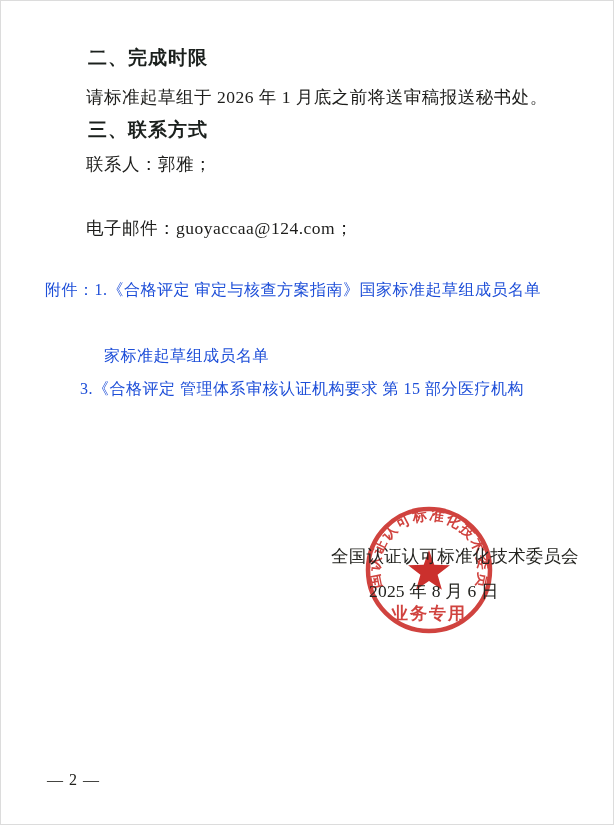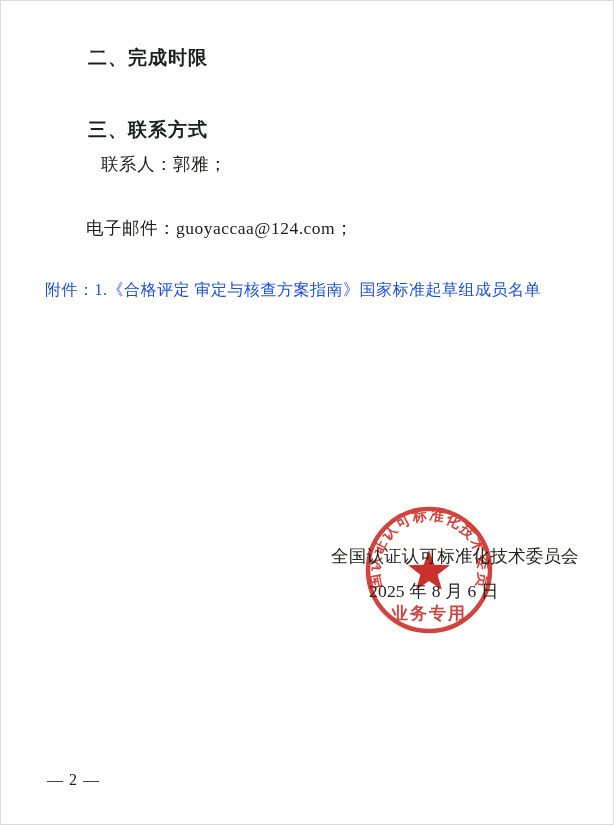--- a/index.html
+++ b/index.html
@@ -28,21 +28,21 @@
   }
   .att-line{
     font-size:16px;
     letter-spacing:0.5px;
     color:#1d4ed8;
     text-align:right;
   }
   #heading-2{left:87px;top:44px;}
   #para-deadline{left:85px;top:84px;}
   #heading-3{left:87px;top:116px;text-align:center;}
-  #contact-person{left:85px;top:151px;margin-left:15px;}
+  #contact-person{left:85px;top:151px;}
   #contact-phone{left:85px;top:183px;}
   #contact-email{left:85px;top:215px;}
   #att-0{left:44px;top:279px;}
   #att-1{left:79px;top:312px;}
   #att-2{left:103px;top:345px;}
   #att-3{left:79px;top:378px;}
   #att-4{left:100px;top:410px;}
   #sig-committee{left:330px;top:543px;font-size:17.5px;letter-spacing:0.2px;z-index:3;color:#23231f;}
   #sig-date{left:368px;top:578px;font-size:17.5px;letter-spacing:0.2px;z-index:3;color:#23231f;}
   #seal{
@@ -52,32 +52,35 @@
   #seal text{font-family:"Liberation Serif","DejaVu Serif",serif;}
   #page-number{left:46px;top:770px;font-size:16px;letter-spacing:1px;color:#22221e;}
 </style>
 </head>
 <body>
 
 <div class="page">
 
   <div id="heading-2" class="abs heading">二、完成时限</div>
 
+  <div id="para-deadline" class="abs body-text">请标准起草组于 2026 年 1 月底之前将送审稿报送秘书处。</div>
 
   <div id="heading-3" class="abs heading">三、联系方式</div>
 
   <div id="contact-person" class="abs body-text">联系人：郭雅；</div>
 
 
   <div id="contact-email" class="abs body-text">电子邮件：guoyaccaa@124.com；</div>
 
   <div id="att-0" class="abs att-line">附件：1.《合格评定 审定与核查方案指南》国家标准起草组成员名单</div>
 
 
+  <div id="att-2" class="abs att-line">家标准起草组成员名单</div>
 
+  <div id="att-3" class="abs att-line">3.《合格评定 管理体系审核认证机构要求 第 15 部分医疗机构</div>
 
 
   <svg id="seal" viewBox="-70 -70 140 140">
     <circle cx="0" cy="0" r="61" fill="none" stroke-width="4.5" stroke="#cd342f"></circle>
     <polygon points="0,-20 5.3,-5.3 20.9,-4.8 8.6,4.8 12.9,19.8 0,11 -12.9,19.8 -8.6,4.8 -20.9,-4.8 -5.3,-5.3" fill="#c71f1c"></polygon>
     <path id="sealArc" d="M -47 17 A 50 50 0 1 1 47 17" fill="none"></path>
     <text font-size="14.5" font-weight="bold" letter-spacing="1.5" fill="#cd342f">
       <textPath href="#sealArc" startOffset="50%" text-anchor="middle">全国认证认可标准化技术委员会</textPath>
     </text>
     <text x="0" y="49" text-anchor="middle" font-size="17" font-weight="bold" letter-spacing="2" fill="#cd342f">业务专用</text>

